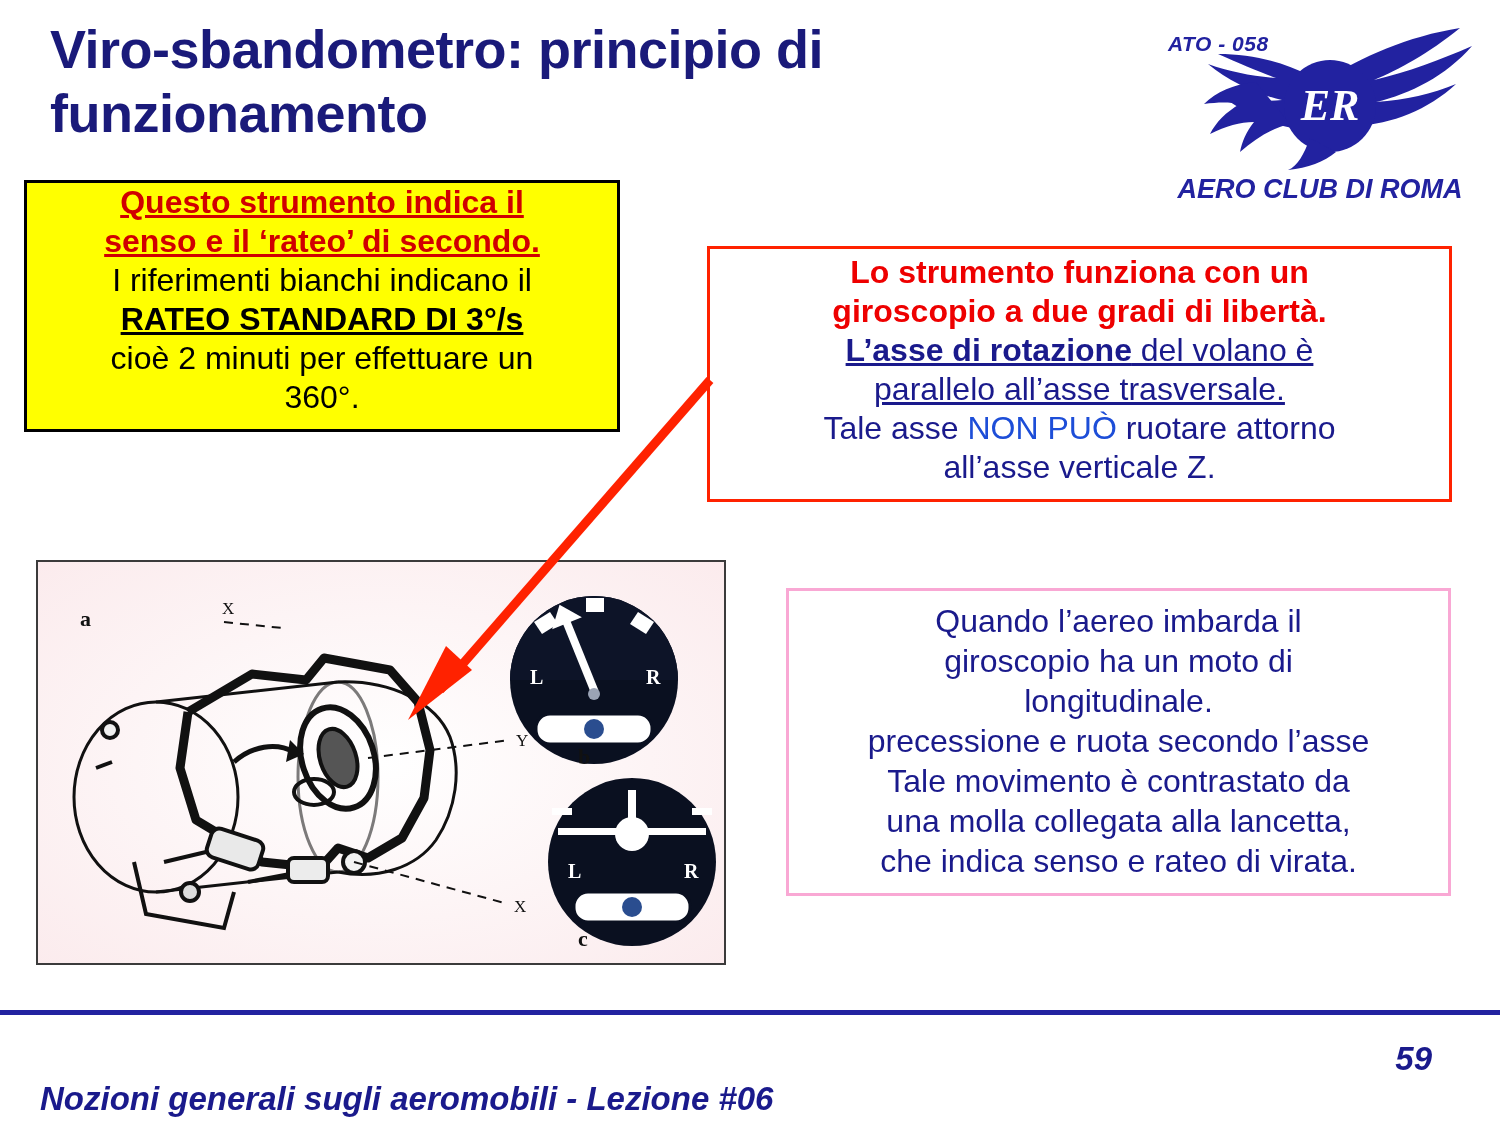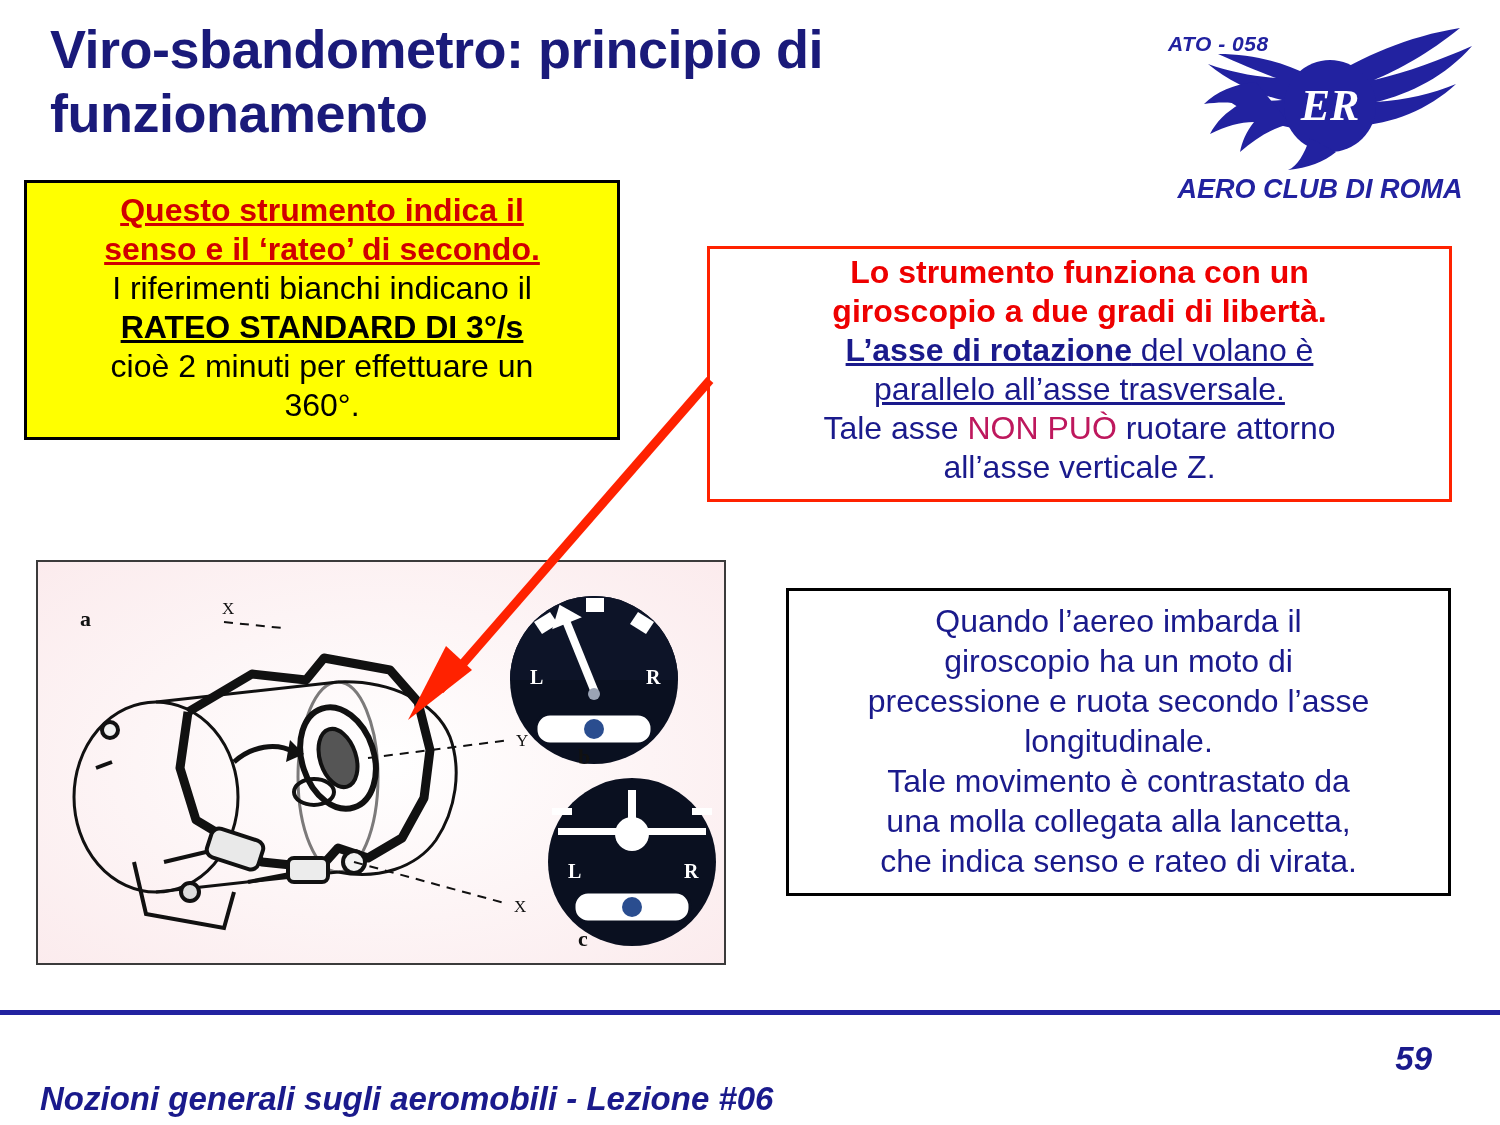--- a/index.html
+++ b/index.html
@@ -69,21 +69,21 @@
 
   
   #yellow-box {
     position: absolute;
     left: 24px;
     top: 180px;
     width: 596px;
     background: #ffff00;
     border: 3px solid #000000;
     box-sizing: border-box;
-    padding: 8px 10px 12px 10px;
+    padding: 0 10px 12px 10px;
     text-align: center;
     color: #000000;
     font-size: 32px;
     line-height: 1.22;
   }
   #yellow-box .hl {
     color: #d00000;
     font-weight: bold;
     text-decoration: underline;
   }
@@ -113,30 +113,30 @@
   #red-box .blue-underline {
     color: #1a1a8c;
     text-decoration: underline;
   }
   #red-box .blue-bold-underline {
     color: #1a1a8c;
     font-weight: bold;
     text-decoration: underline;
   }
   #red-box .red-plain {
-    color: #be185d;
+    color: #1d4ed8;
   }
 
   
   #blue-box {
     position: absolute;
     left: 786px;
     top: 588px;
     width: 665px;
-    border: 3px solid #000000;
+    border: 3px solid #f9a8d4;
     box-sizing: border-box;
     padding: 10px 14px 12px 14px;
     text-align: center;
     font-size: 32px;
     line-height: 1.25;
     color: #1a1a8c;
   }
 
   
   #figure-panel {
@@ -234,22 +234,22 @@
   <div class="blue-underline">parallelo all’asse trasversale.</div>
   <div>
     <span>Tale asse </span><span class="red-plain">NON PUÒ</span><span> ruotare attorno</span>
   </div>
   <div>all’asse verticale Z.</div>
 </div>
 
 <div id="blue-box">
   <div>Quando l’aereo imbarda il</div>
   <div>giroscopio ha un moto di</div>
+  <div>longitudinale.</div>
   <div>precessione e ruota secondo l’asse</div>
-  <div>longitudinale.</div>
   <div>Tale movimento è contrastato da</div>
   <div>una molla collegata alla lancetta,</div>
   <div>che indica senso e rateo di virata.</div>
 </div>
 
 <div id="figure-panel">
   <svg id="figure-svg" width="686" height="401" viewBox="0 0 686 401">
     <defs>
       <radialGradient id="paperg" cx="50%" cy="50%" r="75%">
         <stop offset="0%" stop-color="#ffffff"></stop>

